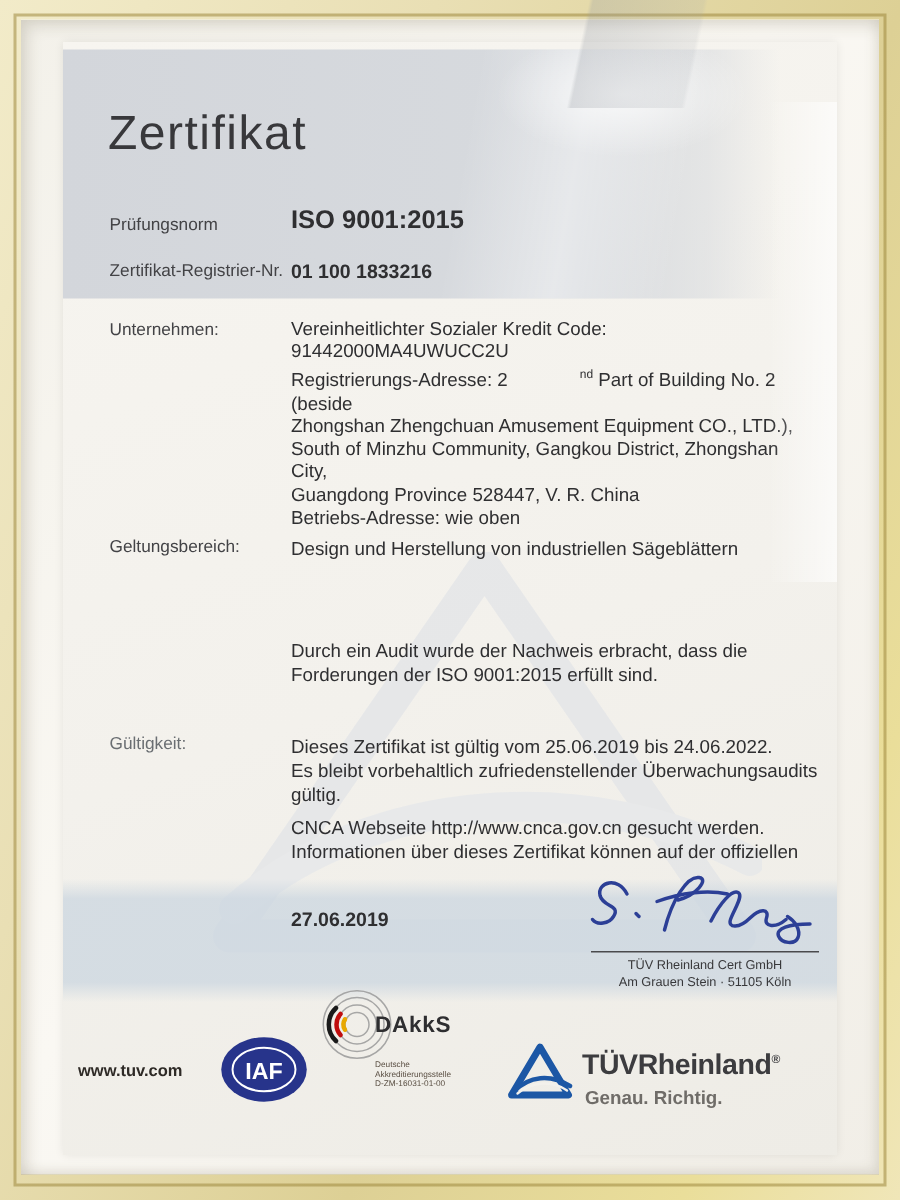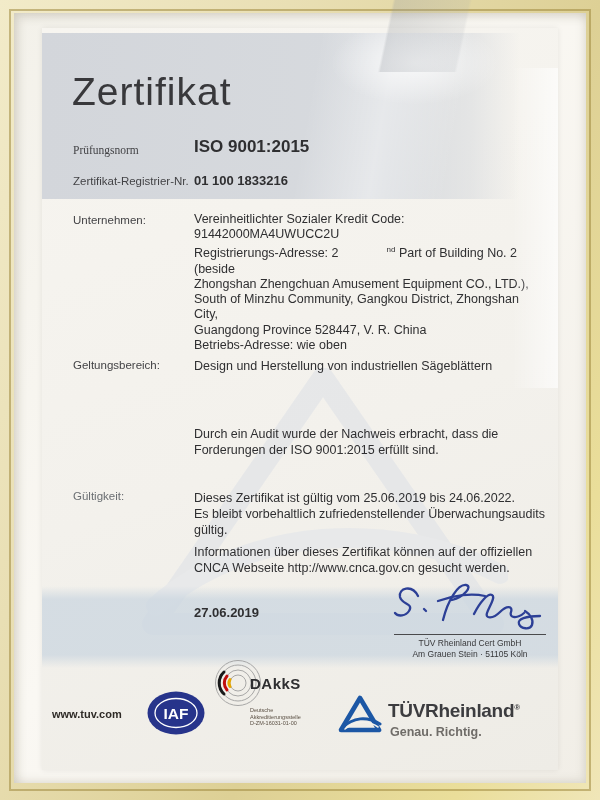--- a/index.html
+++ b/index.html
@@ -30,28 +30,28 @@
     background:linear-gradient(102deg, rgba(0,0,0,0) 34%, rgba(150,155,162,.28) 35%, rgba(165,170,176,.16) 62%, rgba(0,0,0,0) 63%); }
   .glare-right { position:absolute; right:0; top:40px; width:46px; height:320px; pointer-events:none;
     background:linear-gradient(to right, rgba(255,255,255,0), rgba(255,255,255,.65)); }
 
   
   .watermark { position:absolute; left:96px; top:340px; opacity:.6; pointer-events:none; }
 
   .band-bottom { position:absolute; left:0; top:558px; width:100%; height:82px; pointer-events:none;
     background:linear-gradient(to bottom, rgba(203,214,224,0) 0%, rgba(203,214,224,.75) 16%, rgba(203,214,224,.75) 84%, rgba(203,214,224,0) 100%); }
 
-  .title { position:absolute; left:30px; top:42px; font-size:39px; font-weight:400;
+  .title { position:absolute; left:30px; top:42px; font-size:32px; font-weight:400;
     letter-spacing:1px; color:#38383b; }
 
   .lbl { position:absolute; left:31px; font-size:11.5px; color:#434346; }
   .val-col { position:absolute; left:152px; color:#2f2f31; }
 
   .v-pruef { top:109px; font-size:17px; font-weight:700; }
-  .l-pruef { top:116px;font-family:Liberation Serif, serif; }
+  .l-pruef { top:116px; }
   .v-reg { top:145px; font-size:13px; font-weight:700;text-align:center; }
   .l-reg { top:147px; }
 
   .l-untern { top:186px; }
   .company-block { top:184px; width:345px; font-size:12.5px; line-height:15.2px; }
   .company-block .co-name { font-weight:700; }
   .company-block sup { font-size:8px; vertical-align:super;padding-left:48px; }
 
   .l-gelt { top:331px; }
   .v-gelt { top:331px; width:345px; font-size:12.5px; }
@@ -129,22 +129,22 @@
     </div>
 
     <div class="lbl l-gueltig">Gültigkeit:</div>
     <div class="val-col gueltig-block">
       <div>Dieses Zertifikat ist gültig vom 25.06.2019 bis 24.06.2022.</div>
       <div>Es bleibt vorbehaltlich zufriedenstellender Überwachungsaudits</div>
       <div>gültig.</div>
     </div>
 
     <div class="val-col info-block">
+      <div>CNCA Webseite http://www.cnca.gov.cn gesucht werden.</div>
       <div>Informationen über dieses Zertifikat können auf der offiziellen</div>
-      <div>CNCA Webseite http://www.cnca.gov.cn gesucht werden.</div>
     </div>
 
     <div class="issue-date">27.06.2019</div>
 
     <svg class="signature" width="164" height="56" viewBox="0 0 164 56">
       <g fill="none" stroke="#2c3f96" stroke-width="2.3" stroke-linecap="round">
         <path d="M30 18 C24 6 10 10 12 19 C14 27 26 25 21 33 C18 38 10 39 7 35"></path>
         <path d="M36 31 l2 2"></path>
         <path d="M55 42 C60 22 70 6 78 7 C85 8 76 19 64 22"></path>
         <path d="M50 23 C66 17 84 15 97 18"></path>

